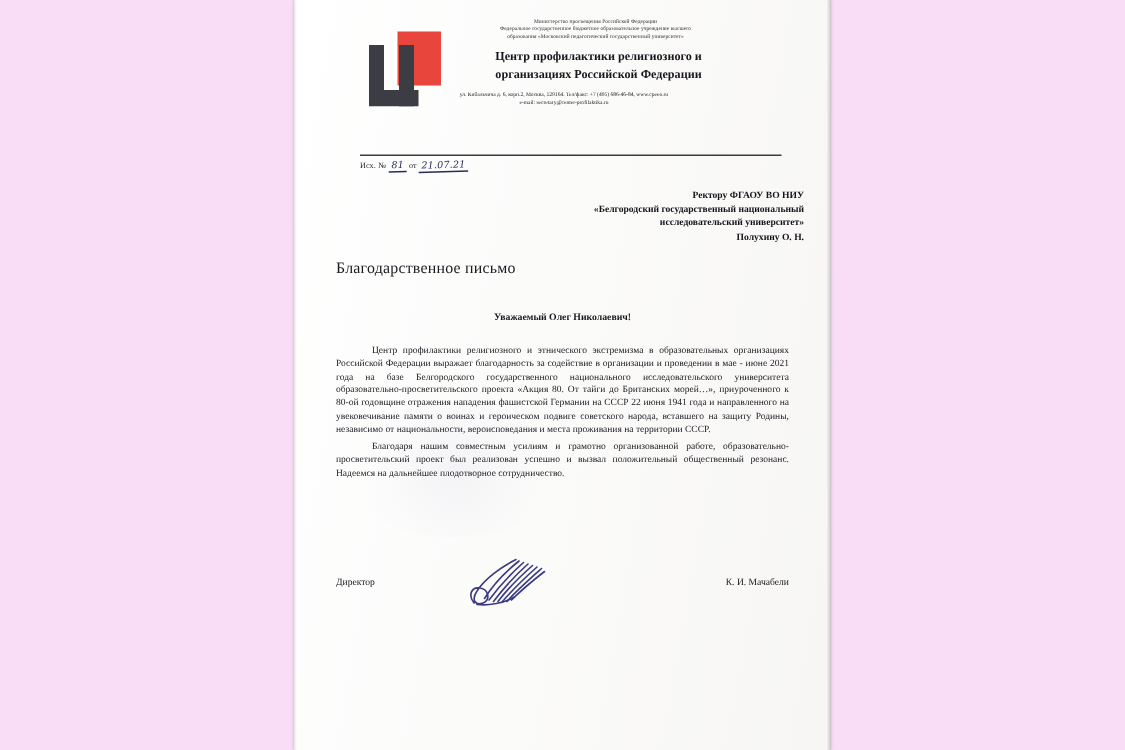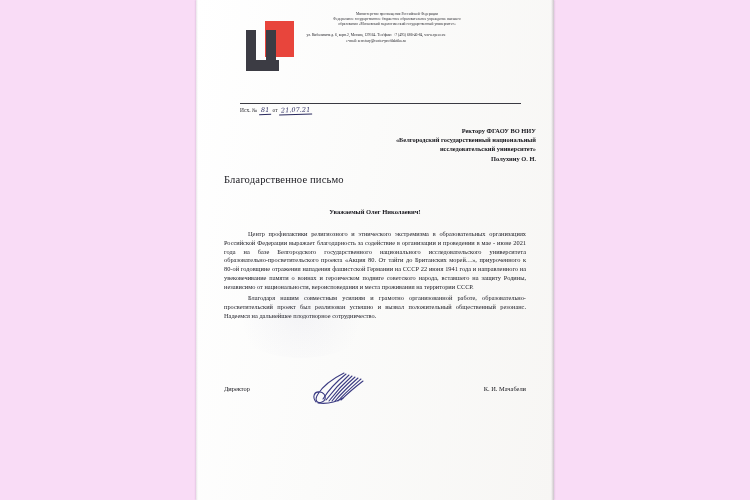--- a/index.html
+++ b/index.html
@@ -223,20 +223,22 @@
     </svg>
   </div>
 
   <div class="letterhead">
     <div class="ministry">
       <div>Министерство просвещения Российской Федерации</div>
       <div>Федеральное государственное бюджетное образовательное учреждение высшего</div>
       <div>образования «Московский педагогический государственный университет»</div>
     </div>
     <div class="org-title">
+      <div>Центр профилактики религиозного и</div>
+      <div>организациях Российской Федерации</div>
     </div>
     <div class="contacts">
       <div>ул. Кибальчича д. 6, корп.2, Москва, 129164. Тел/факс: +7 (495) 686-46-84, www.cpeeo.ru</div>
       <div>e-mail: secretary@center-profilaktika.ru</div>
     </div>
   </div>
   <div class="rule"></div>
 
   <div class="outgoing">
     <span>Исх. №</span>

